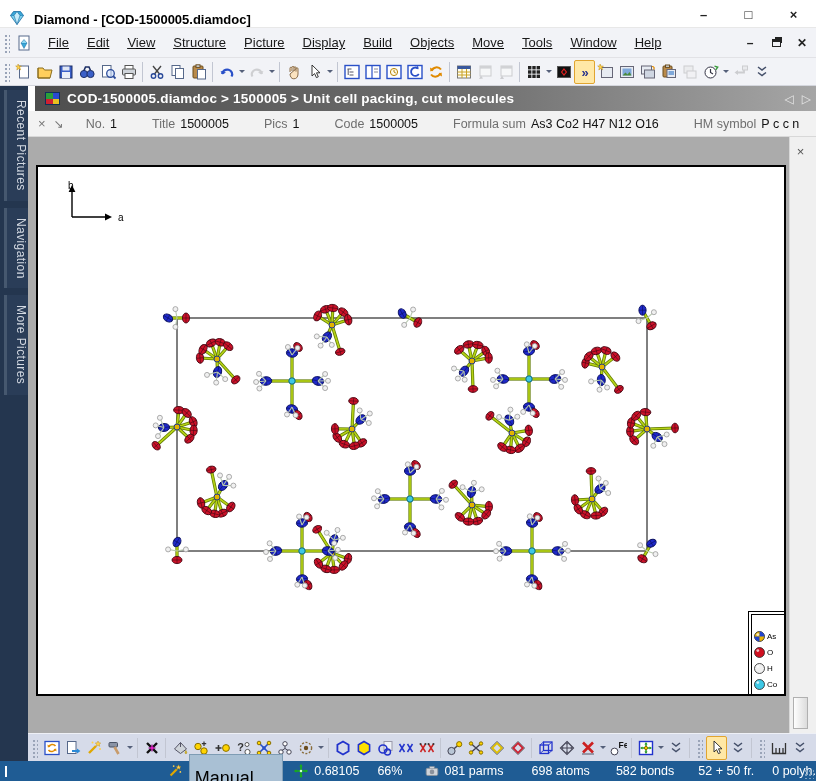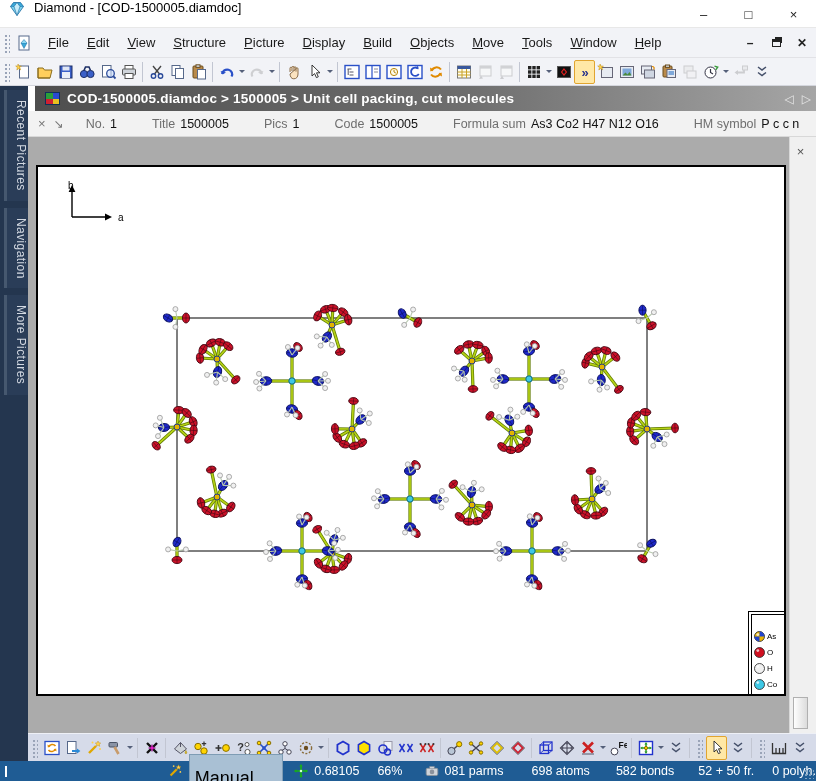--- a/index.html
+++ b/index.html
@@ -2,30 +2,30 @@
 <html><head>
 <meta charset="utf-8">
 <style>
   * { margin:0; padding:0; box-sizing:border-box; }
   html,body { width:816px; height:781px; overflow:hidden; background:#fff;
               font-family:"Liberation Sans", sans-serif; }
   #app { position:relative; width:816px; height:781px; background:#fff; }
 
   
   .titlebar { position:absolute; left:0; top:0; width:816px; height:28px; background:#fff;
-              display:flex; align-items:flex-start; border-bottom:1px solid #e8e8e8; }
+              display:flex; align-items:flex-end; border-bottom:1px solid #e8e8e8;font-weight:bold; }
   .titlebar .applogo { width:18px; height:18px; margin:0 8px 0 8px; }
   .titlebar .title { font-size:13px; color:#000; }
   .wincaps { position:absolute; right:0; top:0; height:28px; display:flex; }
   .wincap { width:45px; height:28px; display:flex; align-items:center; justify-content:center;
             font-size:13px; color:#222; cursor:pointer; }
 
   
   .menubar { position:absolute; left:0; top:28px; width:816px; height:30px; background:#f2f3f7;
-             display:flex; align-items:center; border-bottom:1px solid #e2e2e6; }
+             display:flex; align-items:center; border-bottom:1px solid #e2e2e6;text-decoration:underline; }
   .grip { width:7px; height:20px; margin:0 3px;
           background-image:radial-gradient(circle, #9aa4b8 1px, transparent 1.2px);
           background-size:4px 4px; background-position:1px 1px; }
   .menubar .docicon { width:18px; height:18px; margin:0 6px 0 2px; }
   .menu-item { padding:4px 9px; font-size:13px; color:#1a1a1a; cursor:pointer; border-radius:2px; }
   .menu-item u { text-decoration:underline; }
   .childcaps { position:absolute; right:6px; top:0; height:30px; display:flex; align-items:center; gap:10px; }
   .childcap { width:16px; height:16px; display:flex; align-items:center; justify-content:center;
               color:#222; font-size:12px; font-weight:bold; cursor:pointer; }
   .restore-glyph { width:9px; height:8px; border:1.6px solid #222; border-top-width:3px;

